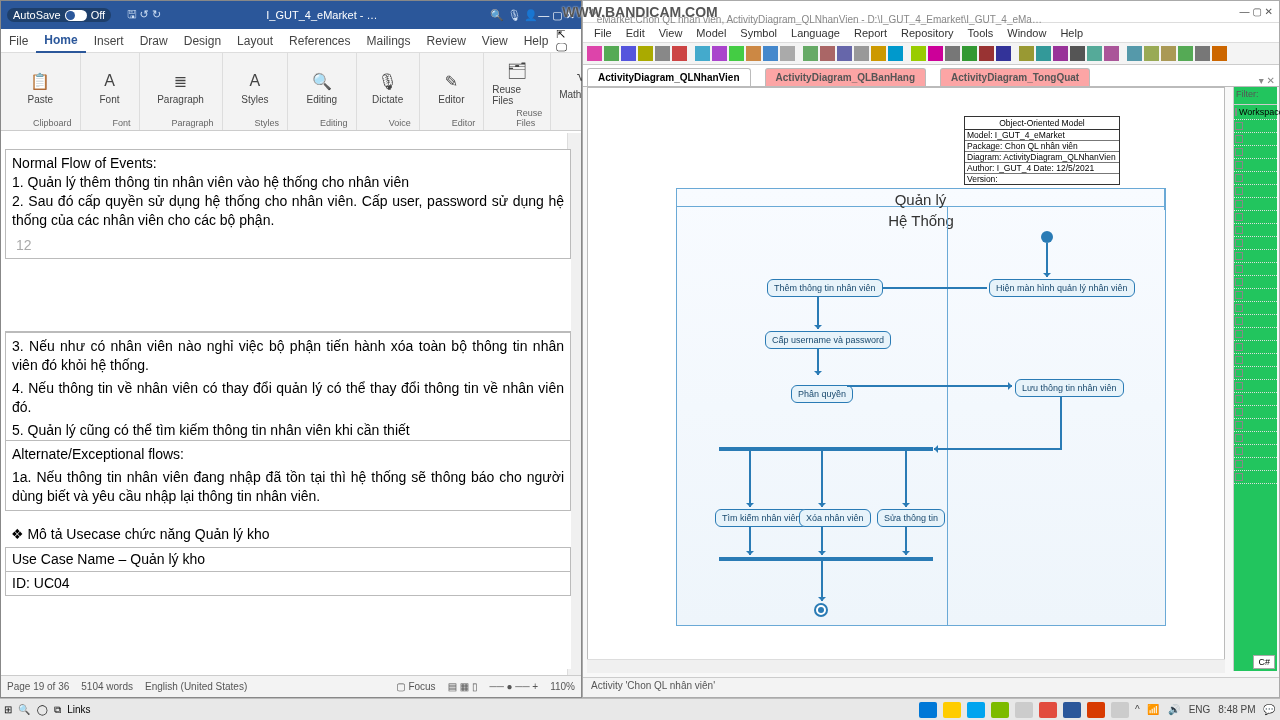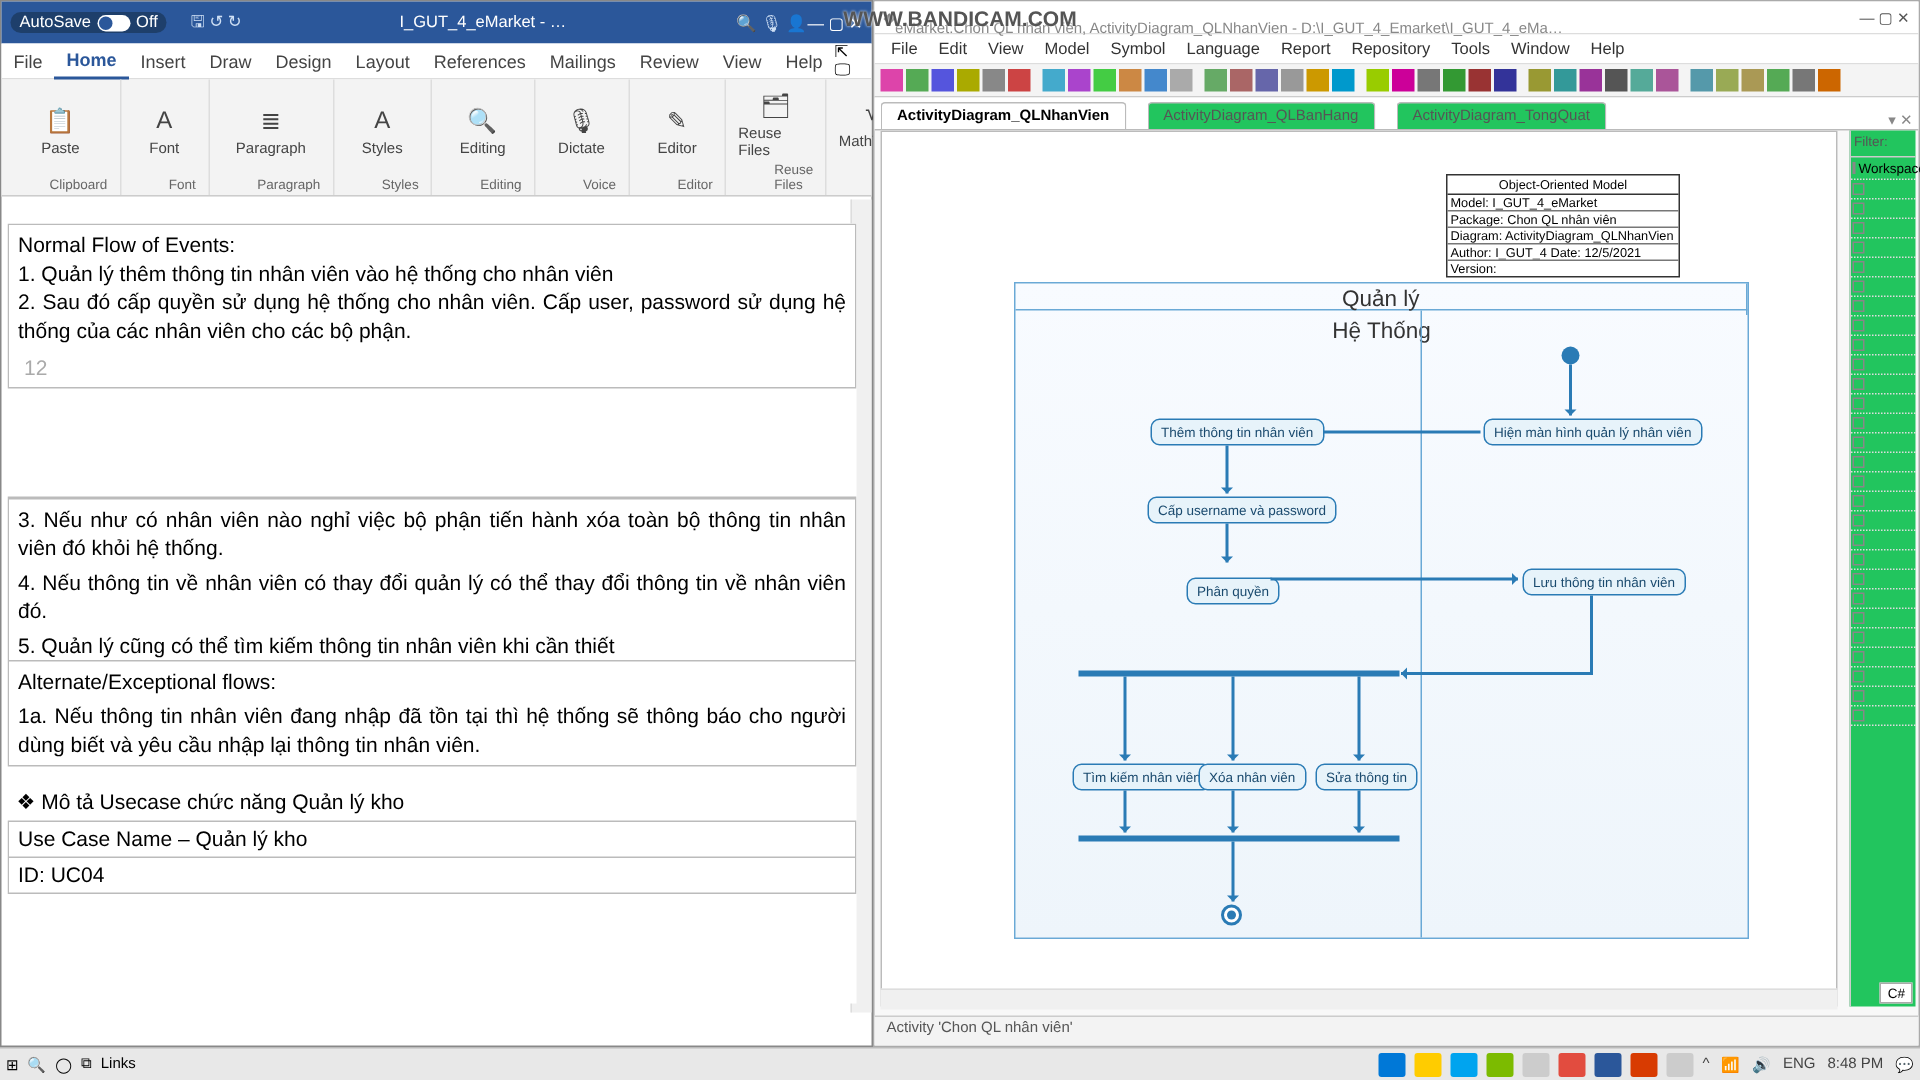--- a/index.html
+++ b/index.html
@@ -34,21 +34,21 @@
 
 .pd-window { position: absolute; left: 582px; top: 0; right: 0; height: 698px; background: #f8f8f8; border: 1px solid #aaa; }
 .pd-titlebar { height: 22px; background: #fff; color: #555; display: flex; align-items: center; padding: 0 6px; font-size: 10px; border-bottom: 1px solid #ddd; }
 .pd-titlebar .ttext { flex: 1; white-space: nowrap; overflow: hidden; text-overflow: ellipsis; color: #888; margin-top: 16px; }
 .pd-titlebar .winbtns2 { display: flex; gap: 12px; color: #555; }
 .pd-menubar { height: 20px; display: flex; align-items: center; background: #fff; border-bottom: 1px solid #ddd; padding: 0 4px; }
 .pd-menubar .pm { padding: 2px 7px; font-size: 11px; color: #333; }
 .pd-toolbar { height: 22px; background: #f4f4f4; border-bottom: 1px solid #ccc; display: flex; align-items: center; padding: 0 4px; gap: 2px; }
 .pd-toolbar .tb { width: 15px; height: 15px; border: 1px solid transparent; display: inline-block; }
 .pd-tabs { height: 22px; background: #fff; border-bottom: 1px solid #bbb; display: flex; align-items: flex-end; padding: 0 4px; gap: 12px; }
-.pd-tabs .ptab { padding: 3px 10px; font-size: 10px; border: 1px solid #bbb; border-bottom: none; background: #22c55e; margin-right: 2px; border-radius: 3px 3px 0 0; color: #555; }
+.pd-tabs .ptab { padding: 3px 10px; font-size: 10px; border: 1px solid #bbb; border-bottom: none; background: #fca5a5; margin-right: 2px; border-radius: 3px 3px 0 0; color: #555; font-weight: bold; }
 .pd-tabs .ptab.active { background: #fff; font-weight: 600; color: #000; }
 .pd-canvas { position: absolute; top: 86px; left: 4px; width: 638px; bottom: 26px; background: #fff; border: 1px solid #bbb; overflow: hidden; }
 .pd-status { position: absolute; bottom: 0; left: 0; right: 0; height: 20px; background: #f3f3f3; border-top: 1px solid #ccc; font-size: 10px; color: #555; padding: 2px 8px; }
 
 
 .pd-browser { position: absolute; top: 86px; right: 2px; width: 44px; bottom: 26px; background: #22c55e; border-left: 1px solid #ccc; font-size: 9px; }
 .pd-filter { height: 18px; border-bottom: 1px solid #ccc; padding: 2px; color: #555; }
 .pd-browser .bitem { border-bottom: 1px dotted #ddd; padding: 2px 1px; display: flex; align-items: center; gap: 2px; }
 .pd-browser .bitem .sq { width: 8px; height: 8px; border: 1px solid #888; display:inline-block; }
 
@@ -211,20 +211,30 @@
       <div class="sect" style="text-align:justify;border-top:none;padding-top:0">4. Nếu thông tin về nhân viên có thay đổi quản lý có thể thay đổi thông tin về nhân viên đó.</div>
       <div style="padding:0 6px">5. Quản lý cũng có thể tìm kiếm thông tin nhân viên khi cần thiết</div>
       <div class="sect">Alternate/Exceptional flows:</div>
       <div style="padding:0 6px 4px;text-align:justify">1a. Nếu thông tin nhân viên đang nhập đã tồn tại thì hệ thống sẽ thông báo cho người dùng biết và yêu cầu nhập lại thông tin nhân viên.</div>
     </div>
     <div style="margin-top:14px;padding:0 6px">❖ Mô tả Usecase chức năng Quản lý kho</div>
     <div style="border:1px solid #bbb;margin-top:4px">
       <div style="padding:2px 6px;border-bottom:1px solid #bbb">Use Case Name – Quản lý kho</div>
       <div style="padding:2px 6px">ID: UC04</div>
     </div>
+  </div>
+  <div class="word-status">
+    <span>Page 19 of 36</span>
+    <span>5104 words</span>
+    <span>English (United States)</span>
+    <span class="spacer"></span>
+    <span>▢ <span>Focus</span></span>
+    <span>▤ ▦ ▯</span>
+    <span>── ● ── +</span>
+    <span>110%</span>
   </div>
 </div>
 
 <div class="pd-window">
   <div class="pd-titlebar">
     <span>◆</span>
     <span class="ttext">eMarket:Chon QL nhân viên, ActivityDiagram_QLNhanVien - D:\I_GUT_4_Emarket\I_GUT_4_eMa…</span>
     <div class="winbtns2">— ▢ ✕</div>
   </div>
   <div class="pd-menubar" id="pd-menu">

